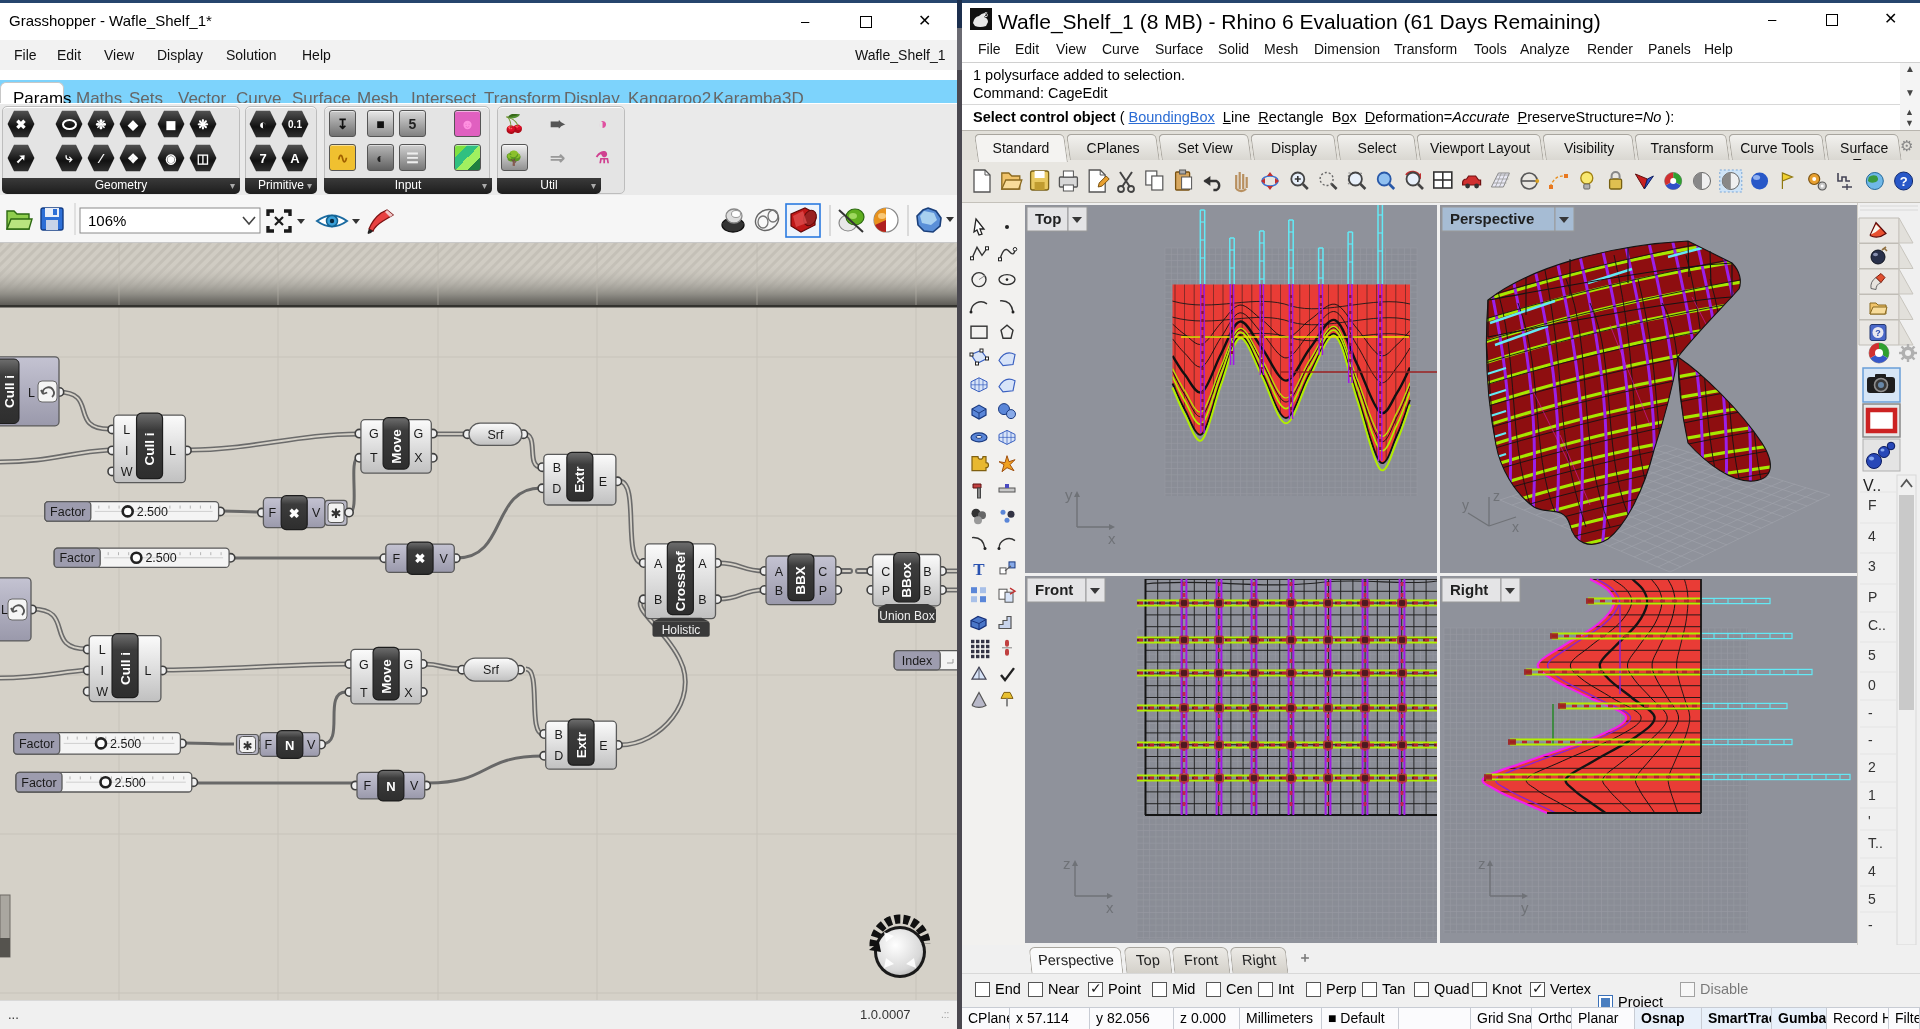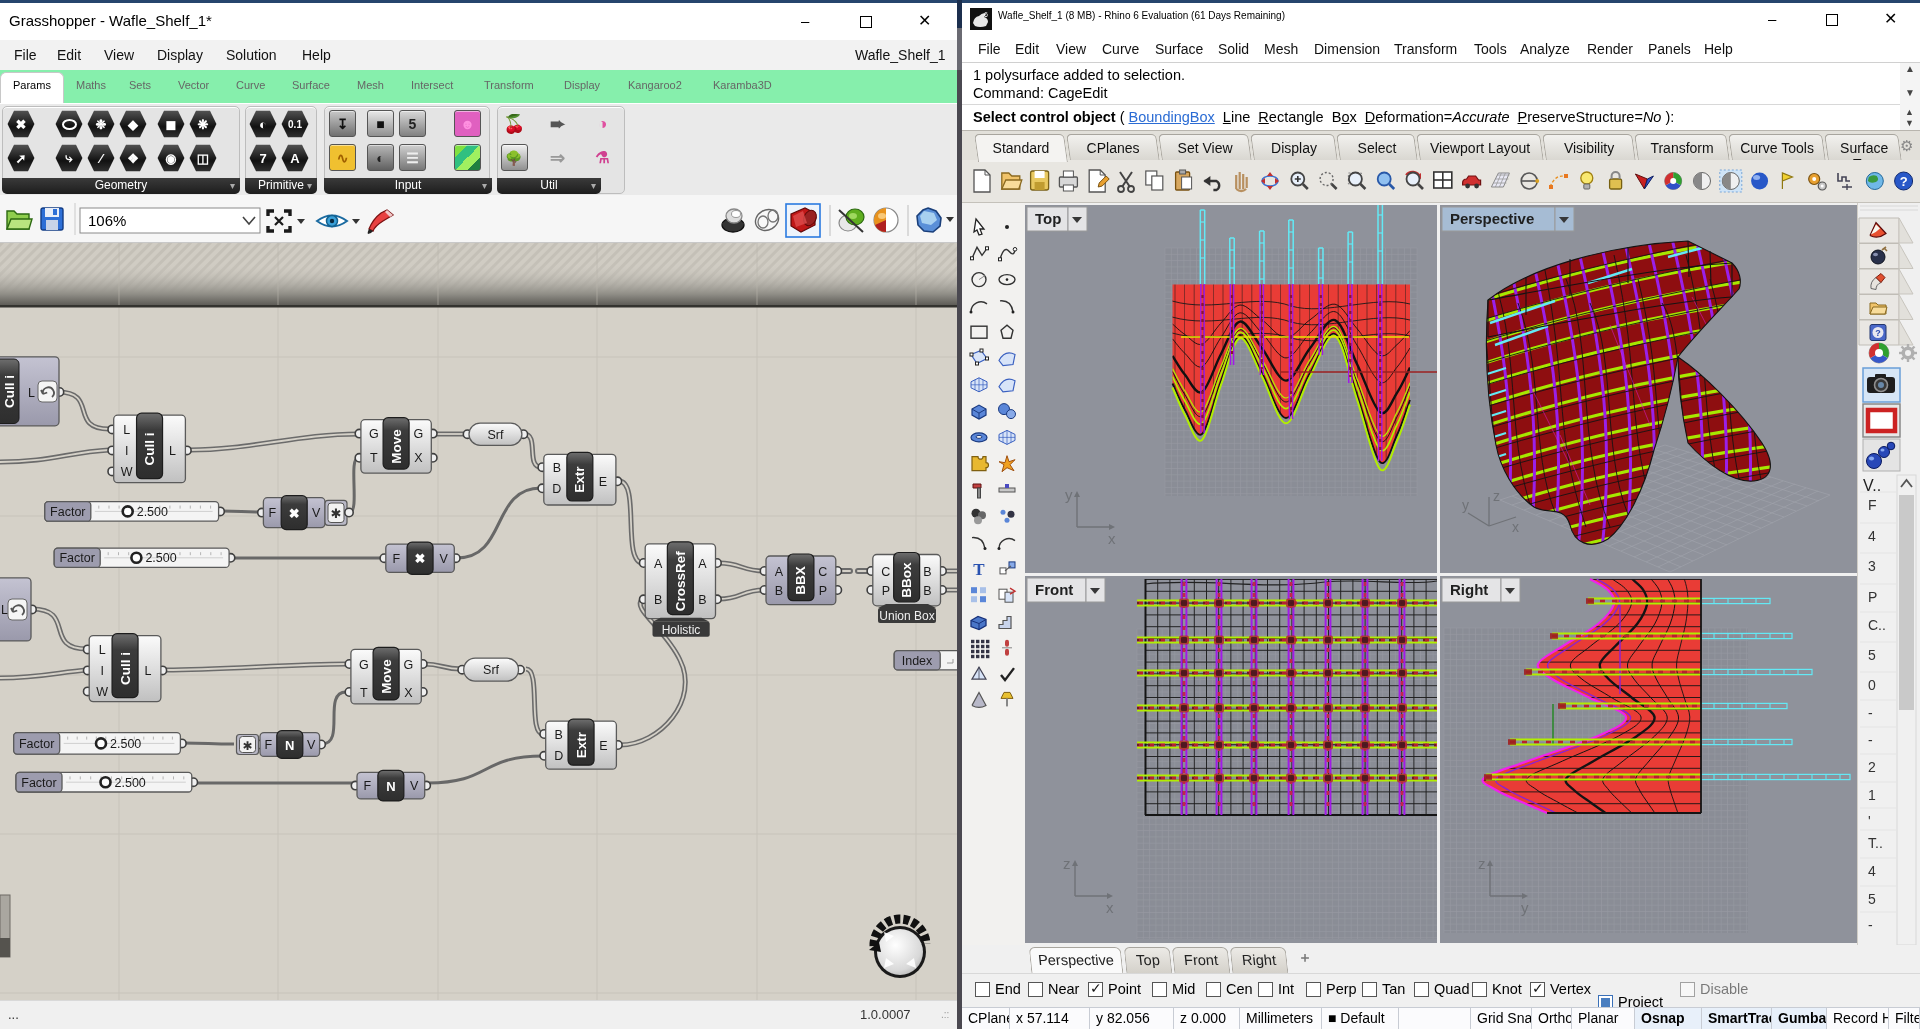--- a/index.html
+++ b/index.html
@@ -39,21 +39,21 @@
   </div>
   <div id="gh-menu" class="abs" style="left:0;top:40px;width:957px;height:30px;background:#f2f2f2;font-size:14px;color:#111;">
     <span class="abs" style="left:14px;top:7px;">File</span>
     <span class="abs" style="left:57px;top:7px;">Edit</span>
     <span class="abs" style="left:104px;top:7px;">View</span>
     <span class="abs" style="left:157px;top:7px;">Display</span>
     <span class="abs" style="left:226px;top:7px;">Solution</span>
     <span class="abs" style="left:302px;top:7px;">Help</span>
     <span class="abs" style="left:855px;top:7px;">Wafle_Shelf_1</span>
   </div>
-  <div id="gh-tabs" class="abs" style="left:0;top:70px;width:957px;height:33px;background:#86efac;font-size:11px;color:#666;">
+  <div id="gh-tabs" class="abs" style="left:0;top:80px;width:957px;height:33px;background:#7dd3fc;font-size:17px;color:#666;">
     <div class="abs" style="left:0;top:2px;width:64px;height:31px;background:#fff;border:1px solid #c8c8c8;border-bottom:none;border-radius:6px 6px 0 0;"></div>
     <span class="abs" style="left:13px;top:9px;color:#000;">Params</span>
     <span class="abs" style="left:76px;top:9px;">Maths</span>
     <span class="abs" style="left:129px;top:9px;">Sets</span>
     <span class="abs" style="left:178px;top:9px;">Vector</span>
     <span class="abs" style="left:236px;top:9px;">Curve</span>
     <span class="abs" style="left:292px;top:9px;">Surface</span>
     <span class="abs" style="left:357px;top:9px;">Mesh</span>
     <span class="abs" style="left:411px;top:9px;">Intersect</span>
     <span class="abs" style="left:484px;top:9px;">Transform</span>
@@ -651,21 +651,21 @@
 </div>
 <div id="gap"></div>
 <div id="rh">
   <div class="abs" style="left:0;top:0;width:958px;height:3px;background:#26456d;"></div>
   <div id="rh-title" class="abs" style="left:0;top:3px;width:958px;height:32px;background:#ffffff;">
     <div class="abs" style="left:8px;top:5px;width:22px;height:22px;background:#111;">
      <svg width="22" height="22">
           <path d="M3 15 Q4 9 9 8 Q13 4 16 6 L14 9 Q18 10 18 14 L16 18 Q10 20 5 18 Z" fill="#e8e8e8"></path>
           <text x="14" y="9" font-size="7" fill="#fff">6</text>
         </svg></div>
-    <span class="abs" style="left:36px;top:7px;font-size:10px;color:#000;">Wafle_Shelf_1 (8 MB) - Rhino 6 Evaluation (61 Days Remaining)</span>
+    <span class="abs" style="left:36px;top:7px;font-size:21px;color:#000;">Wafle_Shelf_1 (8 MB) - Rhino 6 Evaluation (61 Days Remaining)</span>
     <span class="abs" style="left:806px;top:7px;font-size:15px;color:#000;">–</span>
     <div class="abs" style="left:864px;top:11px;width:12px;height:12px;border:1px solid #000;"></div>
     <span class="abs" style="left:922px;top:6px;font-size:16px;color:#000;">✕</span>
   </div>
   <div id="rh-menu" class="abs" style="left:0;top:35px;width:958px;height:27px;background:#ffffff;font-size:14px;color:#111;">
     <span class="abs" style="left:16px;top:6px;">File</span>
     <span class="abs" style="left:53px;top:6px;">Edit</span>
     <span class="abs" style="left:94px;top:6px;">View</span>
     <span class="abs" style="left:140px;top:6px;">Curve</span>
     <span class="abs" style="left:193px;top:6px;">Surface</span>

